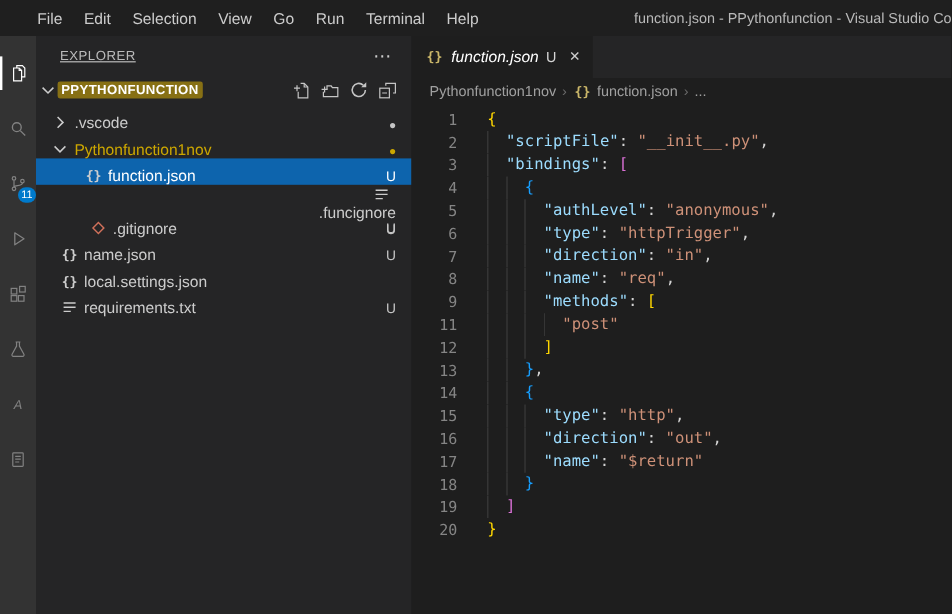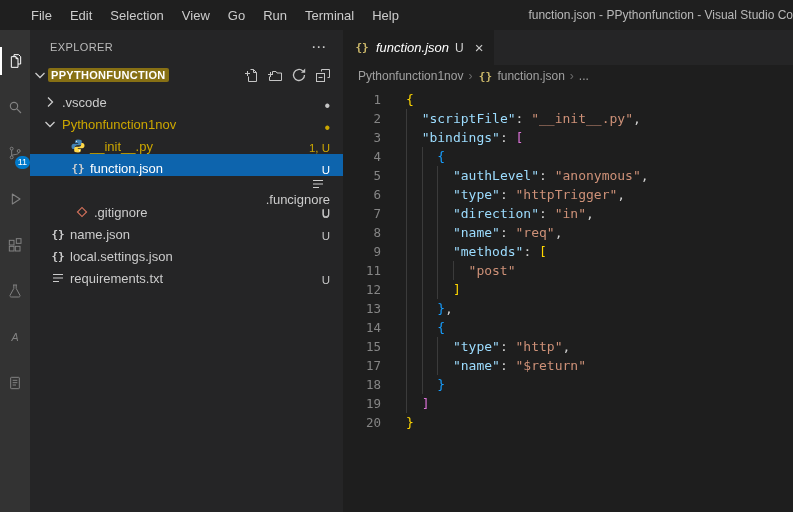--- a/index.html
+++ b/index.html
@@ -18,21 +18,21 @@
   
   .activitybar{width:30px;flex:none;background:#333333;display:flex;flex-direction:column;padding-top:8px;}
   .ab-item{height:46px;display:flex;align-items:center;justify-content:center;color:#828282;position:relative;cursor:pointer;}
   .ab-item.active{color:#ffffff;}
   .ab-item.active::before{content:"";position:absolute;left:0;top:9px;bottom:9px;width:2px;background:#ffffff;}
   .ab-badge{position:absolute;right:0px;bottom:7px;background:var(--badge,#007acc);color:#fff;font-size:9px;line-height:1;padding:2px 3px;border-radius:8px;min-width:9px;text-align:center;}
 
   
   .sidebar{width:313px;flex:none;background:#252526;display:flex;flex-direction:column;}
   .sidebar-header{height:34px;flex:none;display:flex;align-items:center;padding:0 16px 0 20px;}
-  .sidebar-title{font-size:11px;color:#bbbbbb;letter-spacing:0.4px;}
+  .sidebar-title{font-size:11px;color:#bbbbbb;letter-spacing:0.4px;text-decoration:underline;}
   .more-wrap{margin-left:auto;color:#cccccc;cursor:pointer;}
   .dots{font-size:15px;letter-spacing:1px;}
   .section-header{height:22px;flex:none;display:flex;align-items:center;padding-left:2px;cursor:pointer;}
   .section-label{font-size:11px;font-weight:bold;color:#ffffff;background:var(--highlight,rgba(255,203,0,.45));padding:1px 3px;border-radius:2px;letter-spacing:0.3px;}
   .section-actions{margin-left:auto;display:flex;align-items:center;gap:8px;padding-right:12px;color:#c5c5c5;}
   .tree{flex:1;overflow:hidden;padding-top:2px;}
   .row{height:22px;display:flex;align-items:flex-end;color:#cccccc;cursor:pointer;padding-right:13px;}
   .row.selected{background:var(--accent,#0d64ad);color:#ffffff;}
   .ic{display:inline-flex;width:16px;height:16px;align-items:center;justify-content:center;flex:none;}
   .row .ic{margin-right:4px;}
@@ -224,32 +224,20 @@
           </div>
           <div class="row" style="padding-left: 12px;">
             <span class="ic">
               <svg width="16" height="16" viewBox="0 0 16 16">
                 <path fill="none" stroke="currentColor" stroke-width="1.3" d="M3.5 6L8 10.5 12.5 6"></path>
               </svg>
             </span>
             <span class="label warn">Pythonfunction1nov</span>
             <span class="tbadge warn dot">•</span>
           </div>
-          <div class="row" style="padding-left: 40px;">
-            <span class="ic">
-              <svg width="16" height="16" viewBox="0 0 16 16">
-                <path fill="#4584b6" d="M8 1.6c-2.6 0-2.8 1.1-2.8 1.9v1.6h3v.6H3.7c-1.2 0-2.2 1-2.2 2.7 0 1.7.9 2.7 2.1 2.7h1.2V9.5c0-1.3 1.1-2.3 2.3-2.3H10c1 0 1.8-.8 1.8-1.8V3.5c0-1.2-.9-1.9-3.8-1.9z"></path>
-                <path fill="#ffd94a" d="M8 14.4c2.6 0 2.8-1.1 2.8-1.9v-1.6h-3v-.6h4.5c1.2 0 2.2-1 2.2-2.7 0-1.7-.9-2.7-2.1-2.7h-1.2v1.6c0 1.3-1.1 2.3-2.3 2.3H6c-1 0-1.8.8-1.8 1.8v2.1c0 1.2.9 1.7 3.8 1.7z"></path>
-                <circle cx="6.5" cy="3.3" r=".6" fill="#fff"></circle>
-                <circle cx="9.5" cy="12.7" r=".6" fill="#fff"></circle>
-              </svg>
-            </span>
-            <span class="label warn">__init__.py</span>
-            <span class="tbadge warn">1, U</span>
-          </div>
           <div class="row selected" style="padding-left: 40px;">
             <span class="ic">
               <span class="curly">{}</span>
             </span>
             <span class="label">function.json</span>
             <span class="tbadge">U</span>
           </div>
           <div class="row" style="padding-left: 20px; flex-direction: column;">
             <span class="ic">
               <svg width="16" height="16" viewBox="0 0 16 16">
@@ -331,20 +319,21 @@
           <div class="code-line"><span class="ln">5</span><span class="lc"><span class="ig">  </span><span class="ig">  </span><span class="ig">  </span><span class="tk-k">"authLevel"</span><span class="tk-p">: </span><span class="tk-s">"anonymous"</span><span class="tk-p">,</span></span></div>
           <div class="code-line"><span class="ln">6</span><span class="lc"><span class="ig">  </span><span class="ig">  </span><span class="ig">  </span><span class="tk-k">"type"</span><span class="tk-p">: </span><span class="tk-s">"httpTrigger"</span><span class="tk-p">,</span></span></div>
           <div class="code-line"><span class="ln">7</span><span class="lc"><span class="ig">  </span><span class="ig">  </span><span class="ig">  </span><span class="tk-k">"direction"</span><span class="tk-p">: </span><span class="tk-s">"in"</span><span class="tk-p">,</span></span></div>
           <div class="code-line"><span class="ln">8</span><span class="lc"><span class="ig">  </span><span class="ig">  </span><span class="ig">  </span><span class="tk-k">"name"</span><span class="tk-p">: </span><span class="tk-s">"req"</span><span class="tk-p">,</span></span></div>
           <div class="code-line"><span class="ln">9</span><span class="lc"><span class="ig">  </span><span class="ig">  </span><span class="ig">  </span><span class="tk-k">"methods"</span><span class="tk-p">: </span><span class="tk-b1">[</span></span></div>
           <div class="code-line"><span class="ln">11</span><span class="lc"><span class="ig">  </span><span class="ig">  </span><span class="ig">  </span><span class="ig">  </span><span class="tk-s">"post"</span></span></div>
           <div class="code-line"><span class="ln">12</span><span class="lc"><span class="ig">  </span><span class="ig">  </span><span class="ig">  </span><span class="tk-b1">]</span></span></div>
           <div class="code-line"><span class="ln">13</span><span class="lc"><span class="ig">  </span><span class="ig">  </span><span class="tk-b3">}</span><span class="tk-p">,</span></span></div>
           <div class="code-line"><span class="ln">14</span><span class="lc"><span class="ig">  </span><span class="ig">  </span><span class="tk-b3">{</span></span></div>
           <div class="code-line"><span class="ln">15</span><span class="lc"><span class="ig">  </span><span class="ig">  </span><span class="ig">  </span><span class="tk-k">"type"</span><span class="tk-p">: </span><span class="tk-s">"http"</span><span class="tk-p">,</span></span></div>
+          <div class="code-line"><span class="ln">16</span><span class="lc"><span class="ig">  </span><span class="ig">  </span><span class="ig">  </span><span class="tk-k">"direction"</span><span class="tk-p">: </span><span class="tk-s">"out"</span><span class="tk-p">,</span></span></div>
           <div class="code-line"><span class="ln">17</span><span class="lc"><span class="ig">  </span><span class="ig">  </span><span class="ig">  </span><span class="tk-k">"name"</span><span class="tk-p">: </span><span class="tk-s">"$return"</span></span></div>
           <div class="code-line"><span class="ln">18</span><span class="lc"><span class="ig">  </span><span class="ig">  </span><span class="tk-b3">}</span></span></div>
           <div class="code-line"><span class="ln">19</span><span class="lc"><span class="ig">  </span><span class="tk-b2">]</span></span></div>
           <div class="code-line"><span class="ln">20</span><span class="lc"><span class="tk-b1">}</span></span></div>
         </div>
     </div>
   </div>
 </div>
 
 </body></html>

